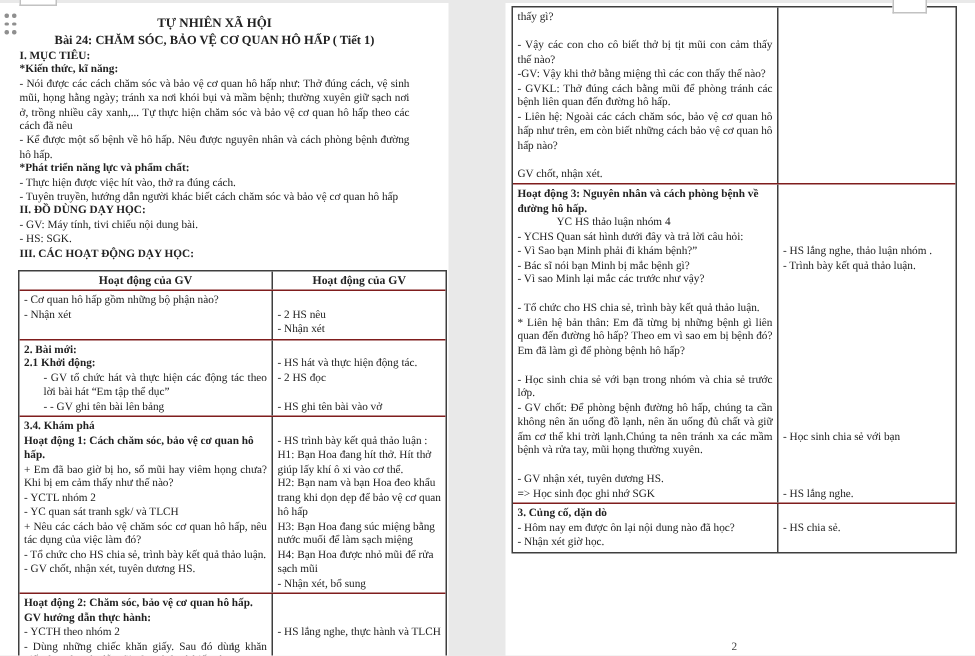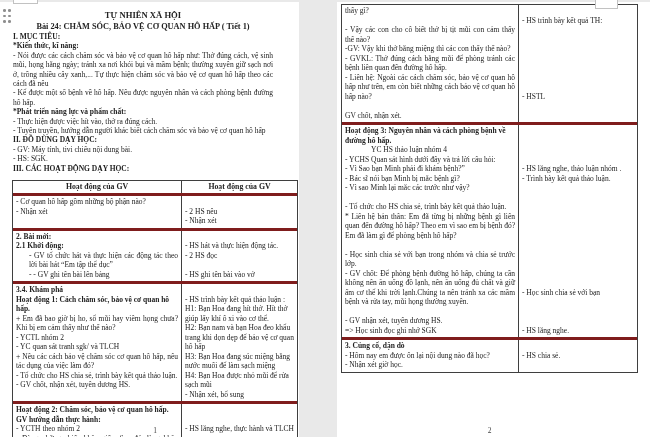--- a/index.html
+++ b/index.html
@@ -17,21 +17,21 @@
   .doctitle{font-weight:bold;text-align:center;line-height:11px;}
   .t1{font-size:8.6px;}
   .t2{font-size:8.3px;}
   .para{font-size:7.5px;line-height:9.4px;text-align:justify;}
   .para.b{font-weight:bold;text-align:left;}
 
   .dtable{position:absolute;border:1px solid #3f3f3f;background:#fff;}
   .left-table{left:12px;top:178px;width:284px;}
   .right-table{left:4px;top:2px;width:295px;}
   .trow{display:flex;align-items:stretch;}
-  .trow + .trow{border-top:3px solid #7f1d1d;}
+  .trow + .trow{border-top:1px solid #7f1d1d;}
   .cell{padding:1px 3px 2px 3px;box-sizing:border-box;min-width:0;}
   .cgv{border-right:1px solid #3f3f3f;}
   .left-table .cgv{width:169px;flex:0 0 169px;}
   .right-table .cgv{width:177px;flex:0 0 177px;}
   .chs{flex:1;}
   .thead .cell{text-align:center;font-weight:bold;font-size:7.8px;line-height:10px;padding:1px 2px;}
   .tline{font-size:7.5px;line-height:9.5px;text-align:justify;}
   .chs .tline{text-align:left;}
   .b{font-weight:bold;text-align:left;}
   .ind1{padding-left:13px;}
@@ -148,32 +148,20 @@
           <div class="cell cgv">
             <div class="tline">thấy gì?</div>
             <div class="tline">&nbsp;</div>
             <div class="tline">- Vậy các con cho cô biết thở bị tịt mũi con cảm thấy thế nào?</div>
             <div class="tline">-GV: Vậy khi thở bằng miệng thì các con thấy thế nào?</div>
             <div class="tline">- GVKL: Thở đúng cách bằng mũi để phòng tránh các bệnh liên quan đến đường hô hấp.</div>
             <div class="tline">- Liên hệ: Ngoài các cách chăm sóc, bảo vệ cơ quan hô hấp như trên, em còn biết những cách bảo vệ cơ quan hô hấp nào?</div>
             <div class="tline">&nbsp;</div>
             <div class="tline">GV chốt, nhận xét.</div>
           </div>
-          <div class="cell chs">
-            <div class="tline">&nbsp;</div>
-            <div class="tline">- HS  trình bày kết quả TH:</div>
-            <div class="tline">&nbsp;</div>
-            <div class="tline">&nbsp;</div>
-            <div class="tline">&nbsp;</div>
-            <div class="tline">&nbsp;</div>
-            <div class="tline">&nbsp;</div>
-            <div class="tline">&nbsp;</div>
-            <div class="tline">&nbsp;</div>
-            <div class="tline">- HSTL</div>
-          </div>
         </div>
         <div class="trow">
           <div class="cell cgv">
             <div class="tline b">Hoạt động 3: Nguyên nhân và cách phòng bệnh về đường hô hấp.</div>
             <div class="tline ind2">YC HS thảo luận nhóm 4</div>
             <div class="tline">- YCHS Quan sát hình dưới đây và trả lời câu hỏi:</div>
             <div class="tline">- Vì Sao bạn Minh phải đi khám bệnh?”</div>
             <div class="tline">- Bác sĩ nói bạn Minh bị mắc bệnh gì?</div>
             <div class="tline">- Vì sao Minh lại mắc các trước như vậy?</div>
             <div class="tline">&nbsp;</div>

